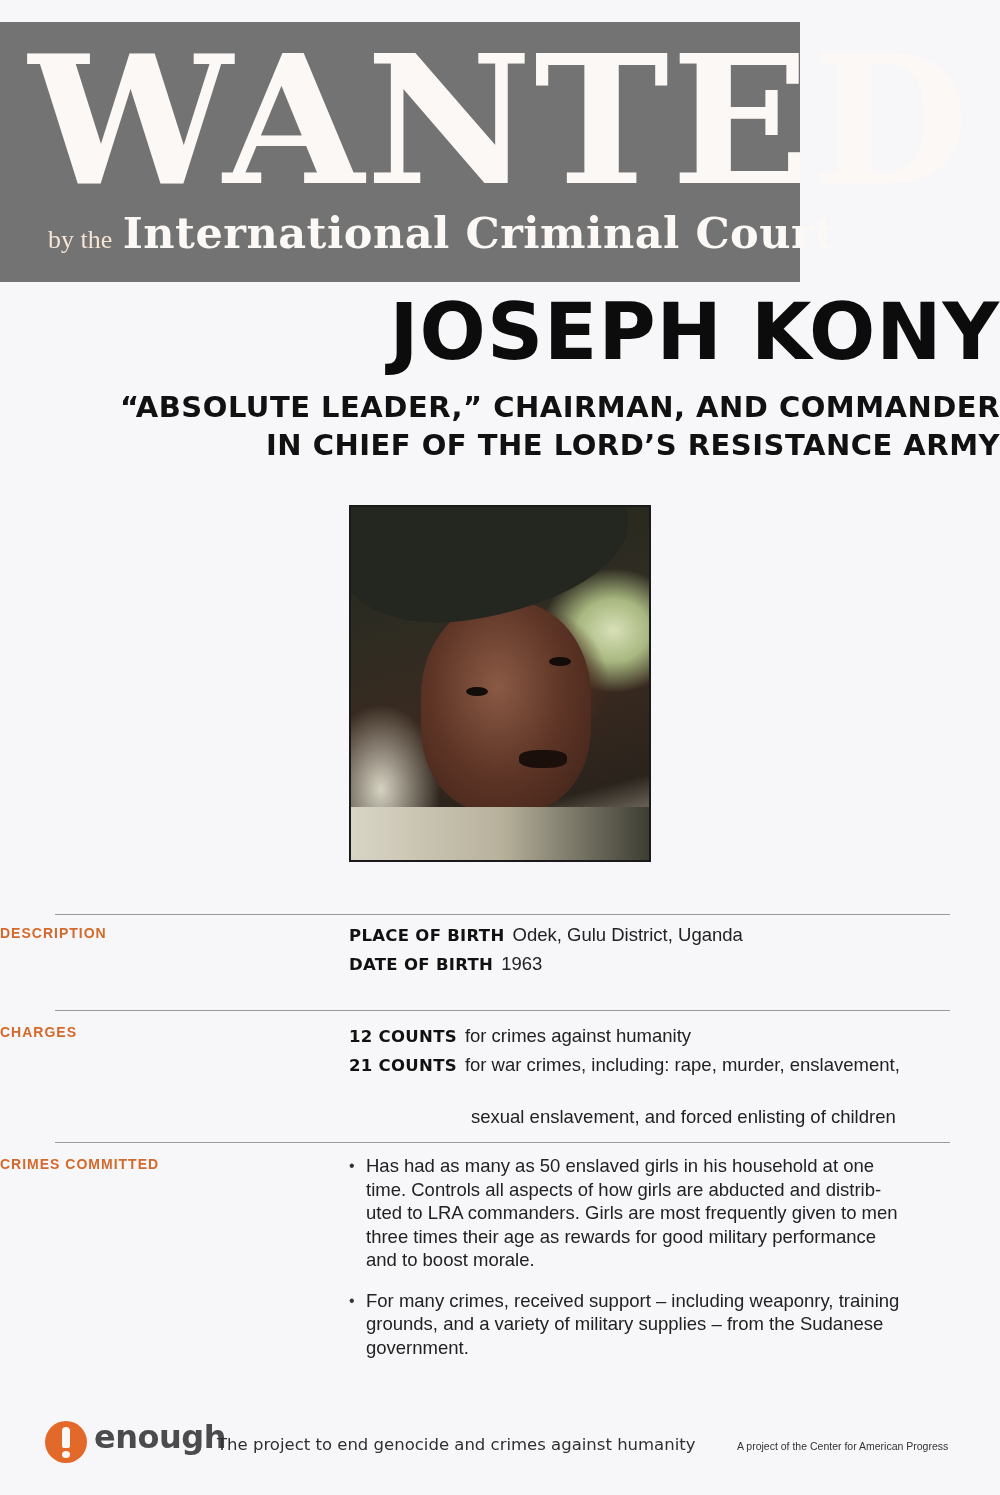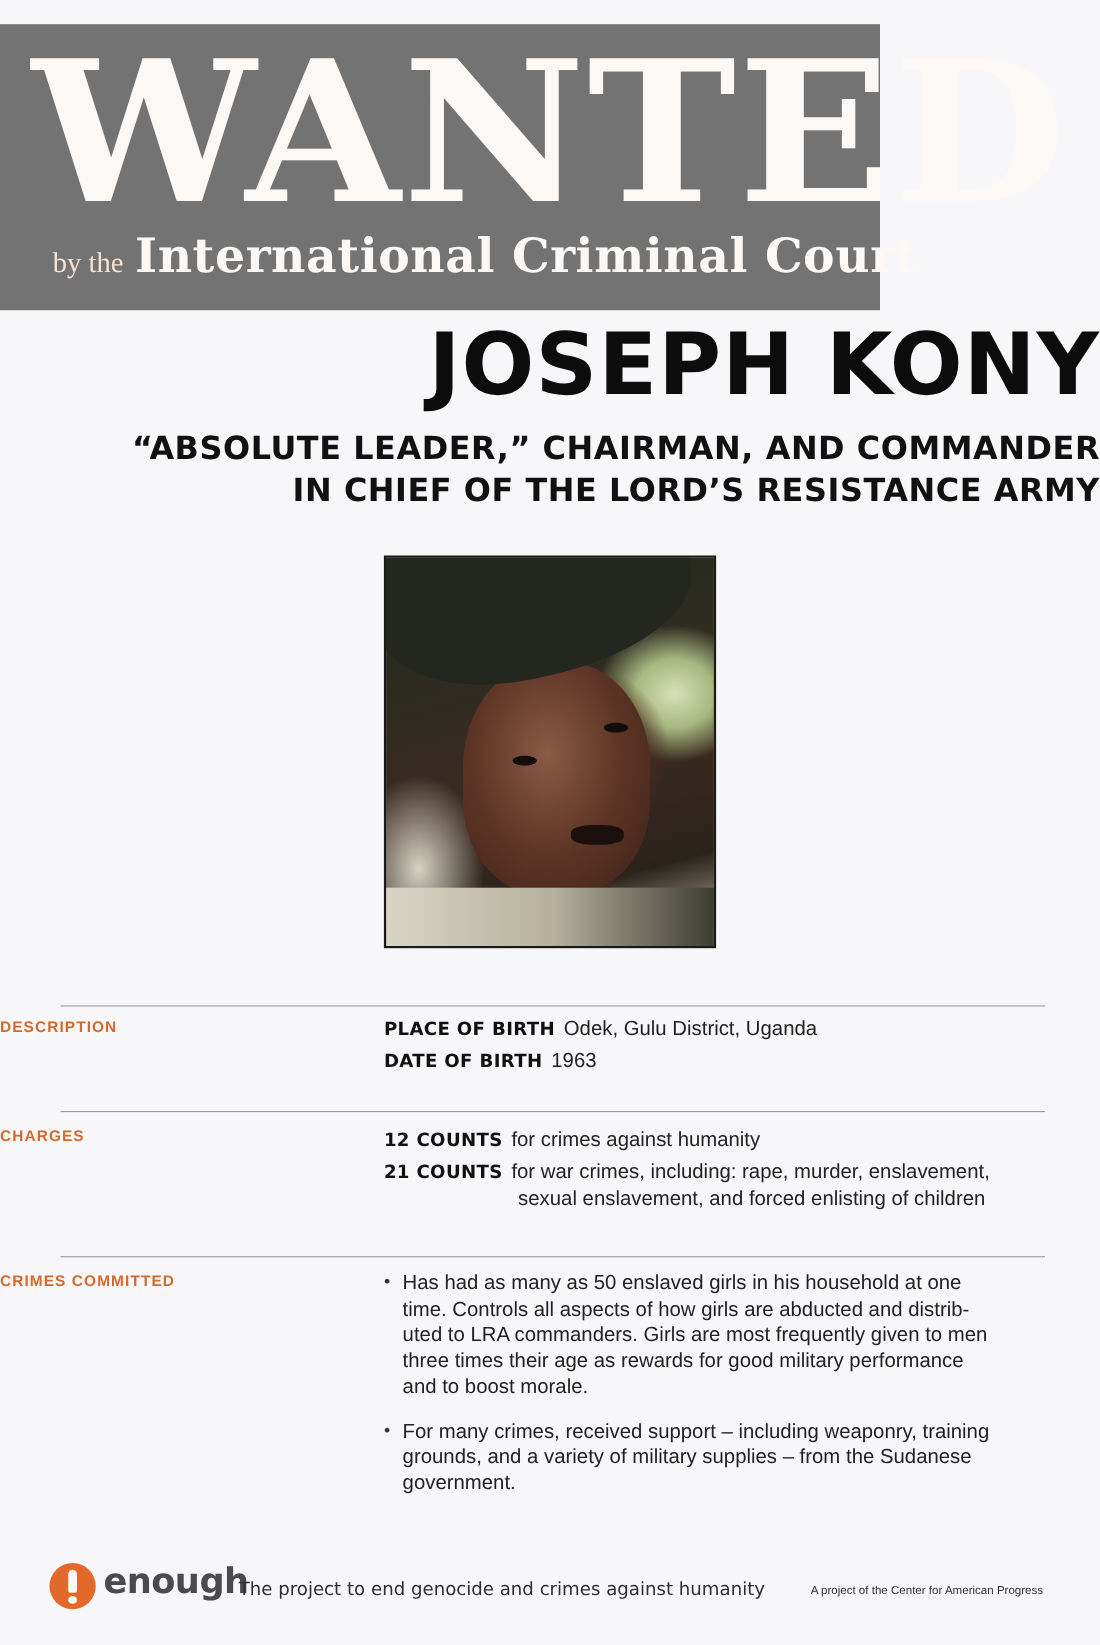--- a/index.html
+++ b/index.html
@@ -70,21 +70,21 @@
     .rule { position: absolute; left: 55px; width: 895px; height: 1px; background: #9a9a9a; }
 
     .section-label {
       position: absolute; width: 320px; 
       font-family: Liberation Sans, sans-serif; font-weight: bold;
       font-size: 14px; letter-spacing: 1px; color: #d4692c;
     }
     .row { position: absolute; left: 349px; font-size: 18px; line-height: 24px; color: #1a1a1a; white-space: nowrap; }
     .row .k { font-family: "DejaVu Sans", sans-serif; font-weight: bold; font-size: 16.5px; letter-spacing: 0.3px; color: #111; margin-right: 8px; }
     .row .v { font-family: "Liberation Sans", sans-serif; font-size: 18.5px; color: #222; }
-    .cont { position: absolute; left: 471px; font-family: "Liberation Sans", sans-serif; font-size: 18.5px; line-height: 24px; color: #222; white-space: nowrap; }
+    .cont { position: absolute; left: 471px; font-family: "Liberation Sans", sans-serif; font-size: 18.5px; line-height: 24px; color: #222; white-space: nowrap; margin-top: 28px; }
 
     .bullets { position: absolute; left: 349px; top: 1154px; width: 600px; }
     .bullet { position: relative; padding-left: 17px; font-family: "Liberation Sans", sans-serif; font-size: 18.5px; line-height: 23.5px; color: #222; margin-bottom: 17px; }
     .bullet .dot { position: absolute; left: 0; top: 0; font-size: 16px; color: #333; }
     .bullet .line { display: block; white-space: nowrap; }
 
     .footer { position: absolute; left: 45px; top: 1420px; width: 910px; height: 44px; }
     .logo-circle {
       position: absolute; left: 0; top: 1px; width: 42px; height: 42px; border-radius: 50%;
       background: #e3692a;

